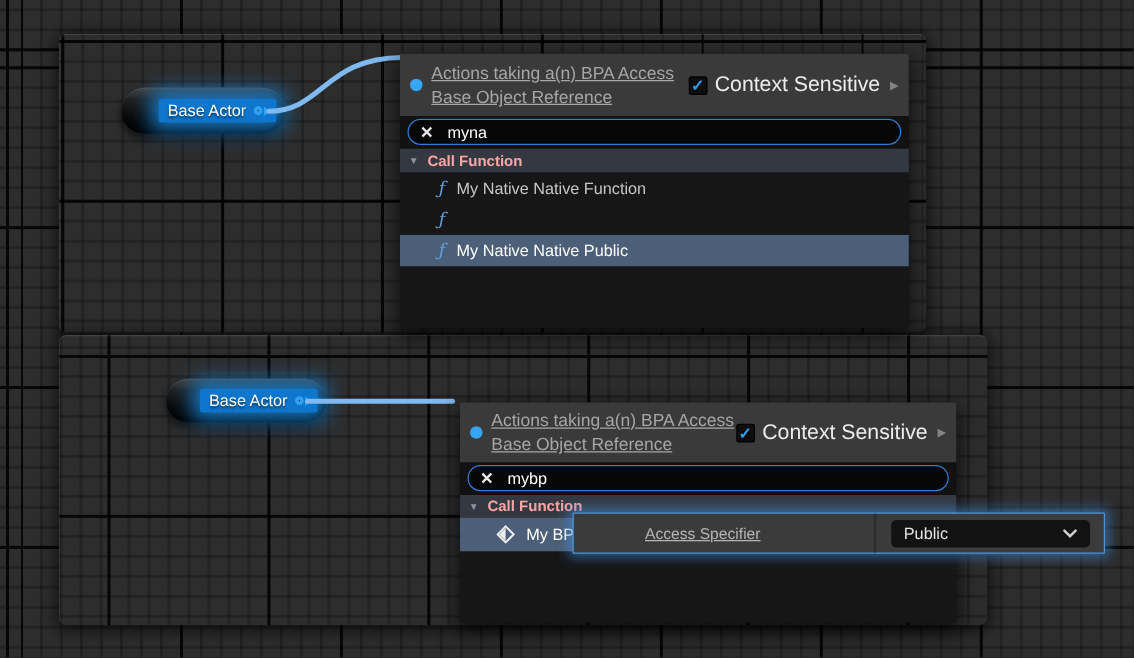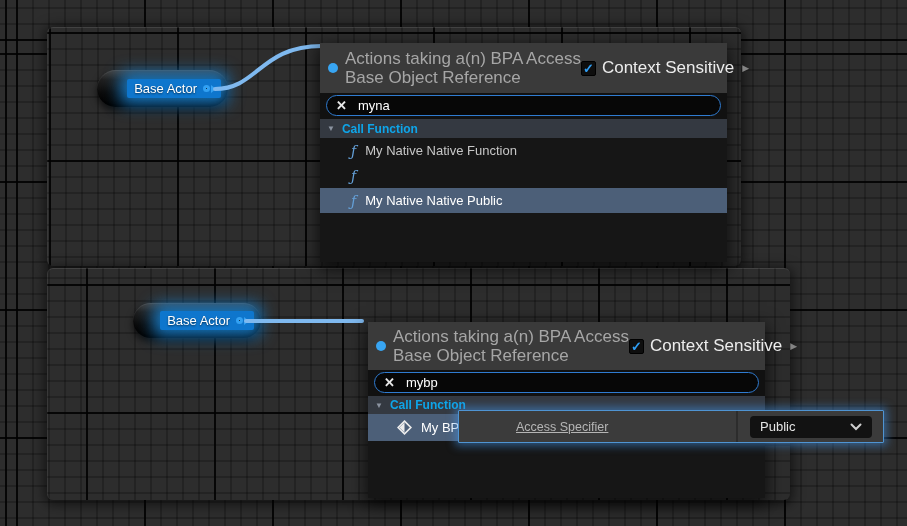--- a/index.html
+++ b/index.html
@@ -56,59 +56,59 @@
     position:absolute; z-index:4; background:#161616; display:flex; flex-direction:column;
     box-shadow:0 5px 16px 2px rgba(0,0,0,0.7);
   }
   .menu-top { left:320px; top:43px; width:407px; height:219px; }
   .menu-bottom { left:368px; top:322px; width:397px; height:176px; }
 
   .menu-header { background:#3a3a3a; display:flex; align-items:center; padding:0 8px; flex:0 0 auto; }
   .menu-top .menu-header { height:50px; }
   .menu-bottom .menu-header { height:48px; }
   .type-dot { width:10px; height:10px; border-radius:50%; background:#38a5f2; margin-right:7px; flex:0 0 auto; }
-  .menu-title { font-size:17px; line-height:19px; color:#a6a6a6; white-space:nowrap; }
+  .menu-title { font-size:14px; line-height:19px; color:#a6a6a6; white-space:nowrap;text-decoration:underline; }
   .ctx-sensitive { margin-left:auto; display:flex; align-items:center; gap:6px; flex:0 0 auto; }
   .checkbox { width:15px; height:15px; background:#0e0e0e; border:1px solid #000; border-radius:2px;
               color:#2f9df2; font-size:13px; font-weight:bold; line-height:13px; text-align:center; cursor:pointer; }
   .ctx-label { color:#ececec; font-size:17px; white-space:nowrap; }
   .expand-arrow { color:#848484; font-size:9px; margin-left:2px; }
 
   .search-wrap { padding:2px 6px 3px; background:#111; flex:0 0 auto; }
   .search-box { height:21px; border:1px solid #2f7bd0; border-radius:11px; background:#070707;
                 display:flex; align-items:center; padding:0 9px; gap:11px; }
   .clear-x { color:#e9e9e9; font-size:13px; font-weight:bold; line-height:1; cursor:pointer; }
   .search-box input { flex:1; background:transparent; border:none; outline:none; color:#fff;
                       font-size:13px; font-family:"Liberation Sans", sans-serif; }
 
   .category-bar { background:#343941; display:flex; align-items:center; gap:7px; padding:0 7px; flex:0 0 auto; }
   .menu-top .category-bar { height:19px; }
   .menu-bottom .category-bar { height:18px; }
   .collapse-arrow { color:#8b93a0; font-size:8px; }
-  .category-label { color:#0ea5e9; font-size:12px; font-weight:bold; }
+  .category-label { color:#fca5a5; font-size:12px; font-weight:bold; }
 
   .menu-list { flex:1; background:#161616; display:flex; flex-direction:column; }
   .menu-item { display:flex; align-items:center; gap:9px; padding-left:31px; color:#c7c7c7; font-size:13px; flex:0 0 auto; }
   .menu-top .menu-item { height:25px; }
   .menu-bottom .menu-item { height:27px; padding-left:29px; }
   .menu-item.selected { background:#4c5f78; color:#fff; }
   .fn-glyph { color:#64a0d8; font-style:italic; font-family:"DejaVu Serif", serif; font-size:14px; line-height:1; }
   .bp-fn-icon { display:flex; align-items:center; }
 
   
   .tooltip {
     position:absolute; left:458px; top:410px; width:426px; height:33px; z-index:5;
     background:#3b3b3b; border:1px solid #4f94d2; border-radius:1px;
     box-shadow:0 0 9px 3px rgba(64,140,220,0.55);
     display:flex; align-items:center;
   }
   .tooltip-label { margin-left:57px; color:#b5b5b5; font-size:12.5px; flex:1;text-decoration:underline; }
   .tooltip-divider { width:2px; height:100%; background:#2c2c2c; margin-right:12px; }
   .dropdown {
-    width:122px; height:22px; background:#121212; border-radius:4px; margin-right:11px;
+    width:159px; height:22px; background:#121212; border-radius:4px; margin-right:11px;
     display:flex; align-items:center; justify-content:space-between; padding:0 10px; cursor:pointer;
   }
   .dropdown-value { color:#e4e4e4; font-size:13px; }
 </style>
 </head>
 <body>
 
 <div class="canvas grid">
 
   <div class="graph-panel grid panel-top"></div>

